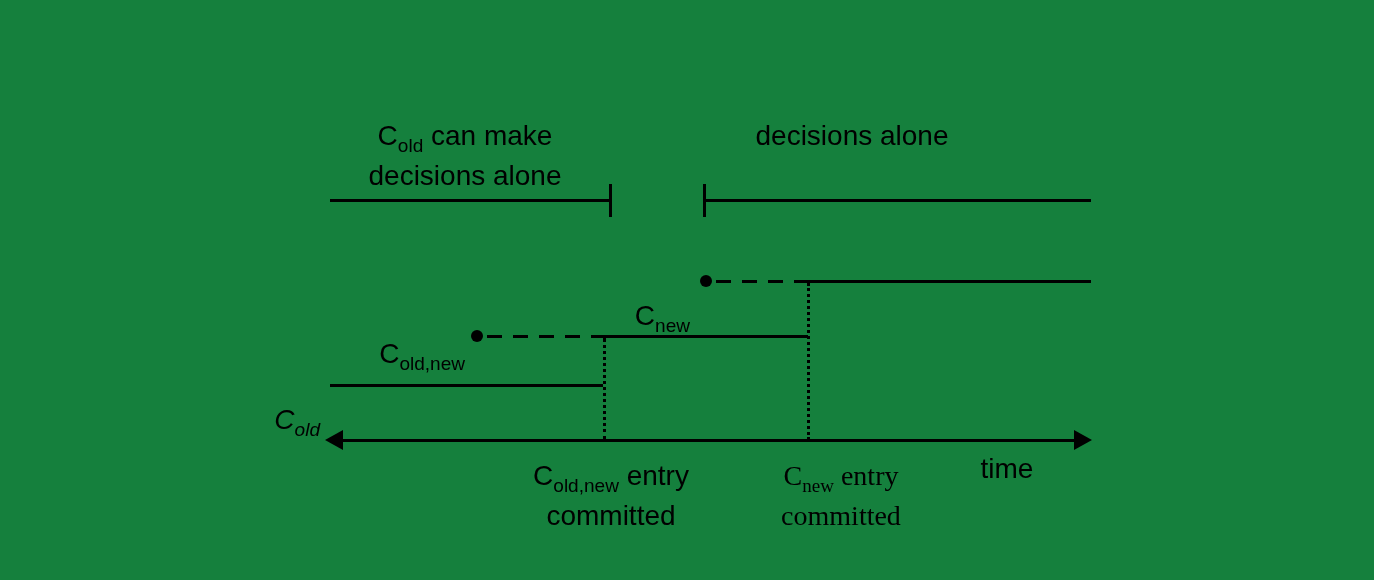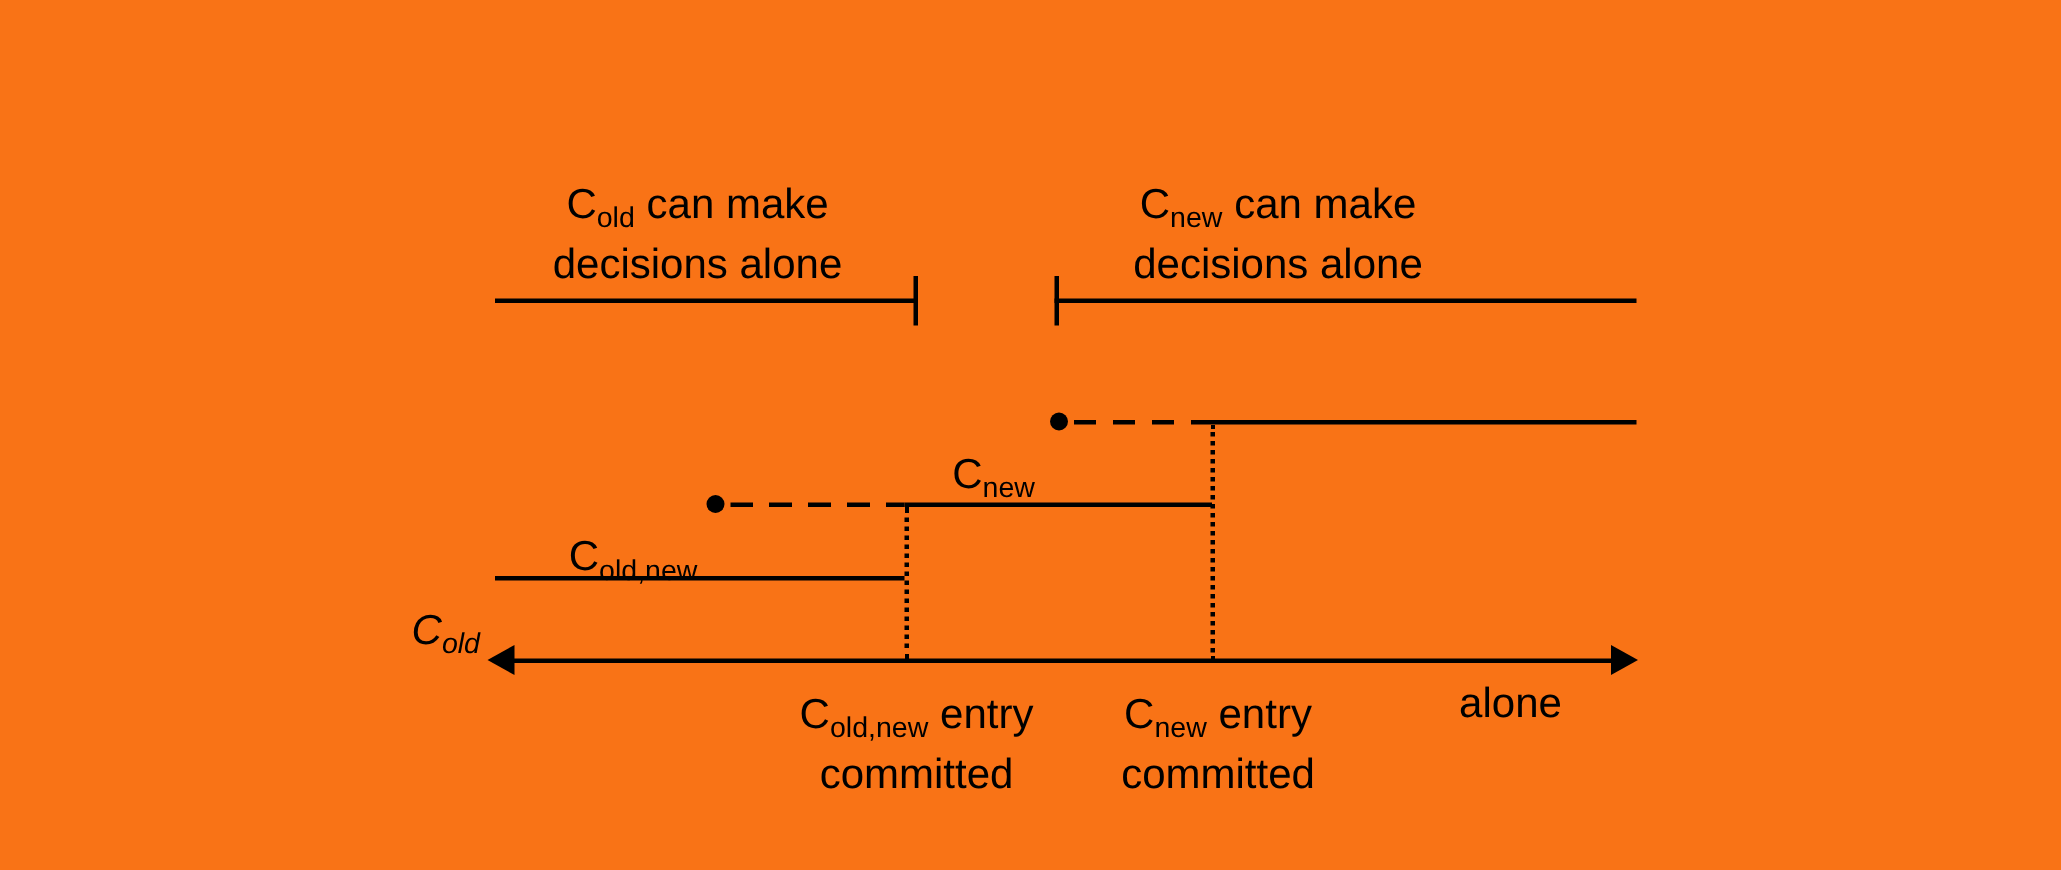--- a/index.html
+++ b/index.html
@@ -3,21 +3,21 @@
 <meta charset="utf-8">
 <style>
   * { margin: 0; padding: 0; box-sizing: border-box; }
   html, body { background: #ffffff; }
   body { font-family: "Liberation Sans", sans-serif; color: #000; }
 
   .diagram {
     position: relative;
     width: 1374px;
     height: 580px;
-    background: #f97316;
+    background: #15803d;
     overflow: hidden;
   }
 
   
   .hline { position: absolute; height: 3px; background: #000; }
   .vline { position: absolute; width: 3px; background: #000; }
   .dashline {
     position: absolute; height: 3px;
     background: repeating-linear-gradient(to right, #000 0 15px, transparent 15px 26px);
   }
@@ -55,54 +55,53 @@
 <body>
 
 <div class="diagram">
 
   <div class="txt center" style="left:315px; top:116px; width:300px;">
     <div><span>C</span><sub>old</sub><span> can make</span></div>
     <div>decisions alone</div>
   </div>
 
   <div class="txt center" style="left:702px; top:116px; width:300px;">
-    <div><span>C</span><sub>new</sub><span> can make</span></div>
     <div>decisions alone</div>
   </div>
 
   <div class="hline" style="left:330px; top:199px; width:282px;"></div>
   <div class="vline" style="left:609px; top:184px; height:33px;"></div>
 
   <div class="hline" style="left:703px; top:199px; width:388px;"></div>
   <div class="vline" style="left:703px; top:184px; height:33px;"></div>
 
   <div class="txt right" style="left:600px; top:264px; width:90px;"><span>C</span><sub>new</sub></div>
   <div class="dot" style="left:700px; top:275px;"></div>
   <div class="dashline" style="left:716px; top:280px; width:92px;"></div>
   <div class="hline" style="left:808px; top:280px; width:283px;"></div>
 
-  <div class="txt right" style="left:325px; top:319px; width:140px;"><span>C</span><sub>old,new</sub></div>
+  <div class="txt right" style="left:325px; top:302px; width:140px;"><span>C</span><sub>old,new</sub></div>
   <div class="dot" style="left:471px; top:330px;"></div>
   <div class="dashline" style="left:487px; top:335px; width:116px;"></div>
   <div class="hline" style="left:603px; top:335px; width:205px;"></div>
 
   <div class="txt right" style="left:238px; top:368px; width:82px;font-style:italic;"><span>C</span><sub>old</sub></div>
   <div class="hline" style="left:330px; top:384px; width:273px;"></div>
 
   <div class="dotline" style="left:603px; top:338px; height:102px;"></div>
   <div class="dotline" style="left:807px; top:283px; height:157px;"></div>
 
   <div class="hline" style="left:340px; top:439px; width:738px;"></div>
   <div class="arrowhead left" style="left:325px; top:430px;"></div>
   <div class="arrowhead right" style="left:1074px; top:430px;"></div>
-  <div class="txt center" style="left:957px; top:449px; width:100px;">alone</div>
+  <div class="txt center" style="left:957px; top:449px; width:100px;">time</div>
 
   <div class="txt center" style="left:461px; top:456px; width:300px;">
     <div><span>C</span><sub>old,new</sub><span> entry</span></div>
     <div>committed</div>
   </div>
 
-  <div class="txt center" style="left:662px; top:456px; width:300px;">
+  <div class="txt center" style="left:691px; top:456px; width:300px;font-family:Liberation Serif, serif;">
     <div><span>C</span><sub>new</sub><span> entry</span></div>
     <div>committed</div>
   </div>
 
 </div>
 
 </body></html>

